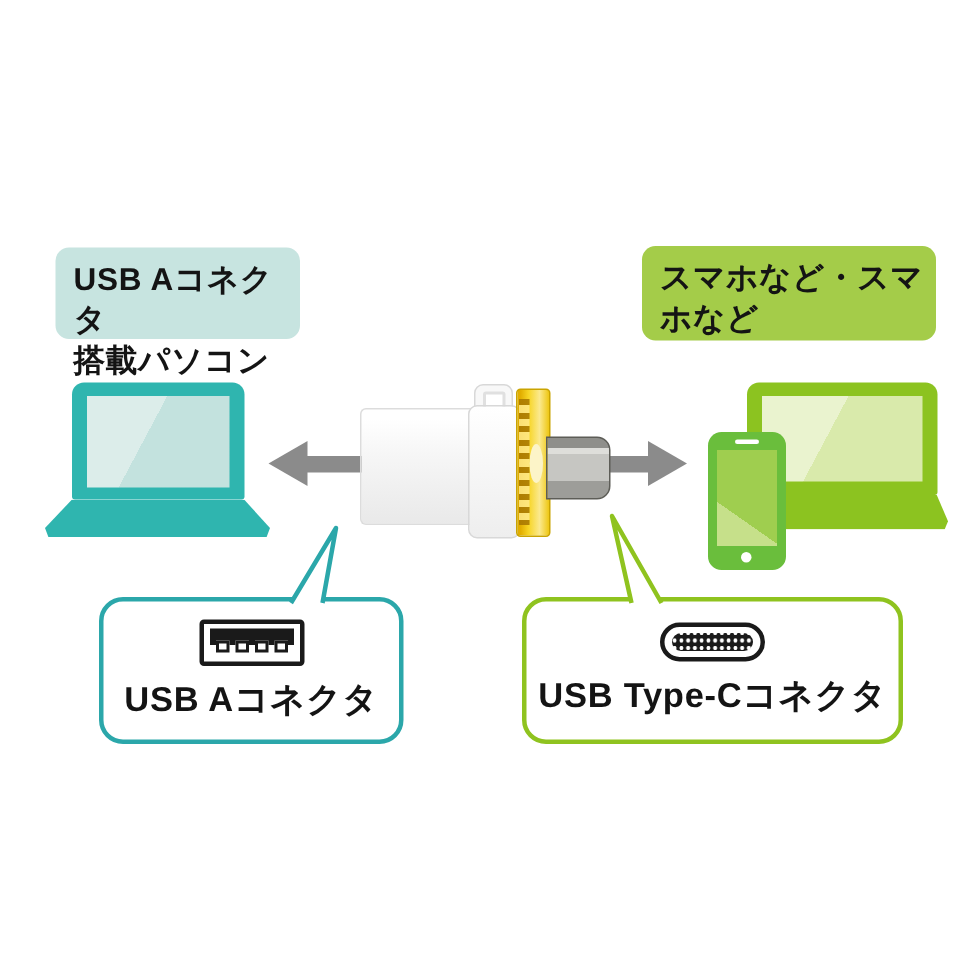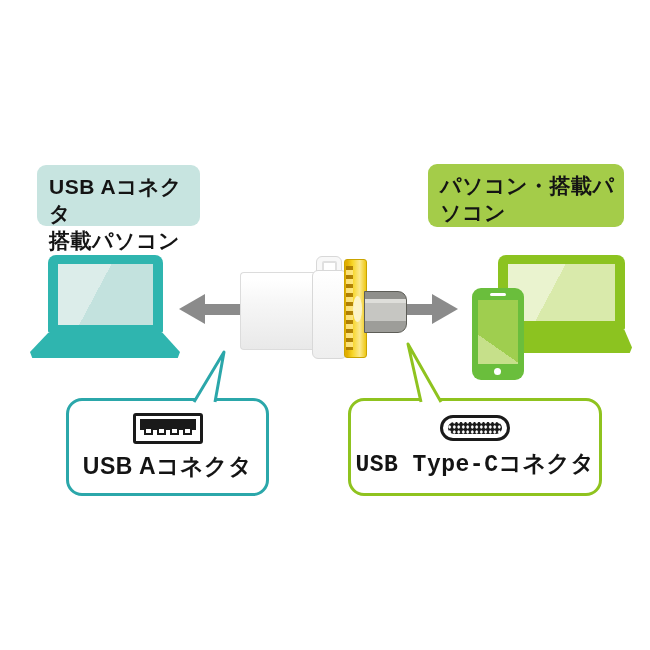--- a/index.html
+++ b/index.html
@@ -62,21 +62,21 @@
     background:repeating-linear-gradient(180deg,#a67600 0 4px,#ffe98a 4px 9px);opacity:.85;}
   #drive-oval{left:8px;top:36px;width:9px;height:26px;background:#fcf4c8;border-radius:50%;}
   #drive-plug{left:364px;top:291px;width:41px;height:40px;border-radius:0 9px 9px 0;
     background:linear-gradient(180deg,#8f8f8b 0 7px,#dededa 7px 11px,#c6c6c2 11px 29px,#9d9d99 29px);
     border:1px solid #5d5d57;}
 
   
   .bubble{position:absolute;top:398px;height:92px;background:#fff;border-radius:16px;
     display:flex;flex-direction:column;align-items:center;justify-content:center;gap:7px;}
   #bubble-left{left:66px;width:197px;border:3px solid #2ba7aa;}
-  #bubble-right{left:348px;width:248px;border:3px solid #8fc31f;font-family:Liberation Mono, monospace;}
+  #bubble-right{left:348px;width:248px;border:3px solid #8fc31f;}
   .bubble-text{font-weight:bold;font-size:23px;letter-spacing:0.5px;color:#141414;white-space:nowrap;}
   #tails{left:0;top:0;width:650px;height:650px;pointer-events:none;}
 
   
   #usbA-icon{position:relative;width:64px;height:25px;border:3px solid #1a1a1a;border-radius:3px;background:#fff;}
   #usbA-bar{position:absolute;left:4px;top:3px;width:56px;height:11px;background:#1a1a1a;}
   .usbA-pin{position:absolute;top:11px;width:9px;height:8px;background:#fff;border:2px solid #1a1a1a;box-sizing:border-box;}
   .usbA-pin:nth-child(2){left:8px;}
   .usbA-pin:nth-child(3){left:21px;}
   .usbA-pin:nth-child(4){left:34px;}
@@ -91,21 +91,21 @@
 </head>
 <body>
 
 <div id="canvas">
 
   <div id="label-left" class="top-label">
     <div>USB Aコネクタ</div>
     <div>搭載パソコン</div>
   </div>
   <div id="label-right" class="top-label">
-    <div>パソコン・搭載パソコン</div>
+    <div>スマホなど・スマホなど</div>
   </div>
 
   <div>
     <div id="lapL-screen" class="lap-screen abs">
       <div id="lapL-inner" class="lap-inner" style="left:10px;top:9px;"></div>
     </div>
     <div id="lapL-base" class="abs"></div>
   </div>
 
   <div id="arrowL-shaft" class="shaft"></div>

